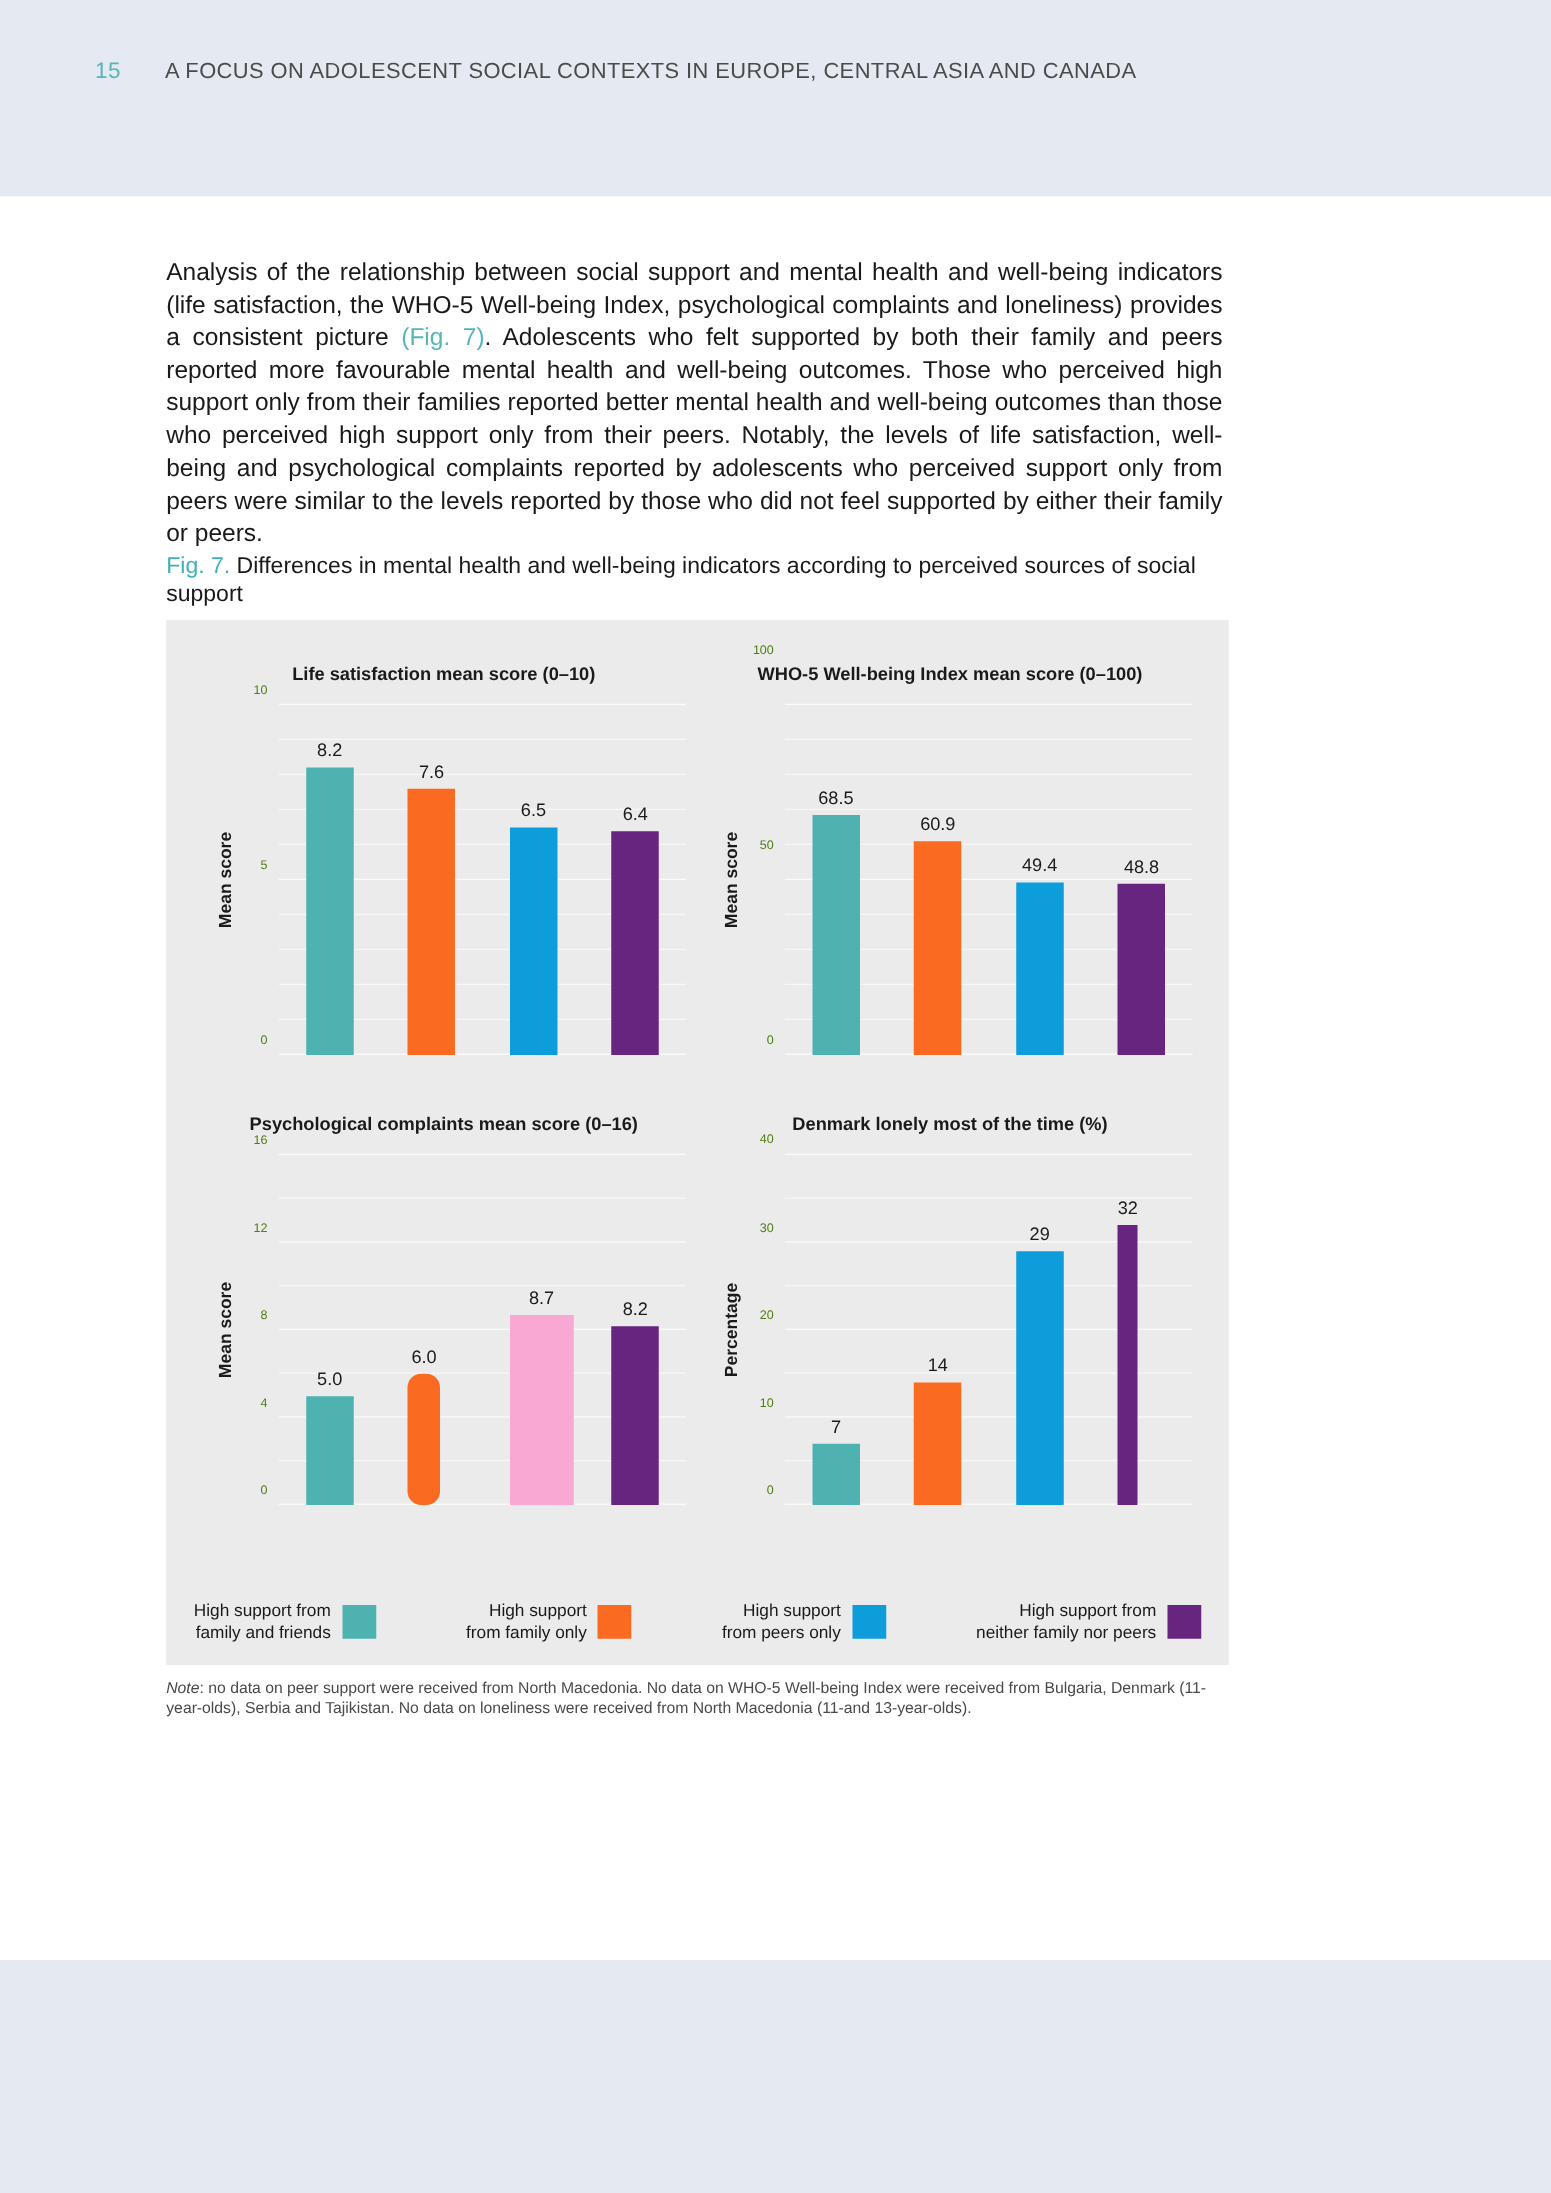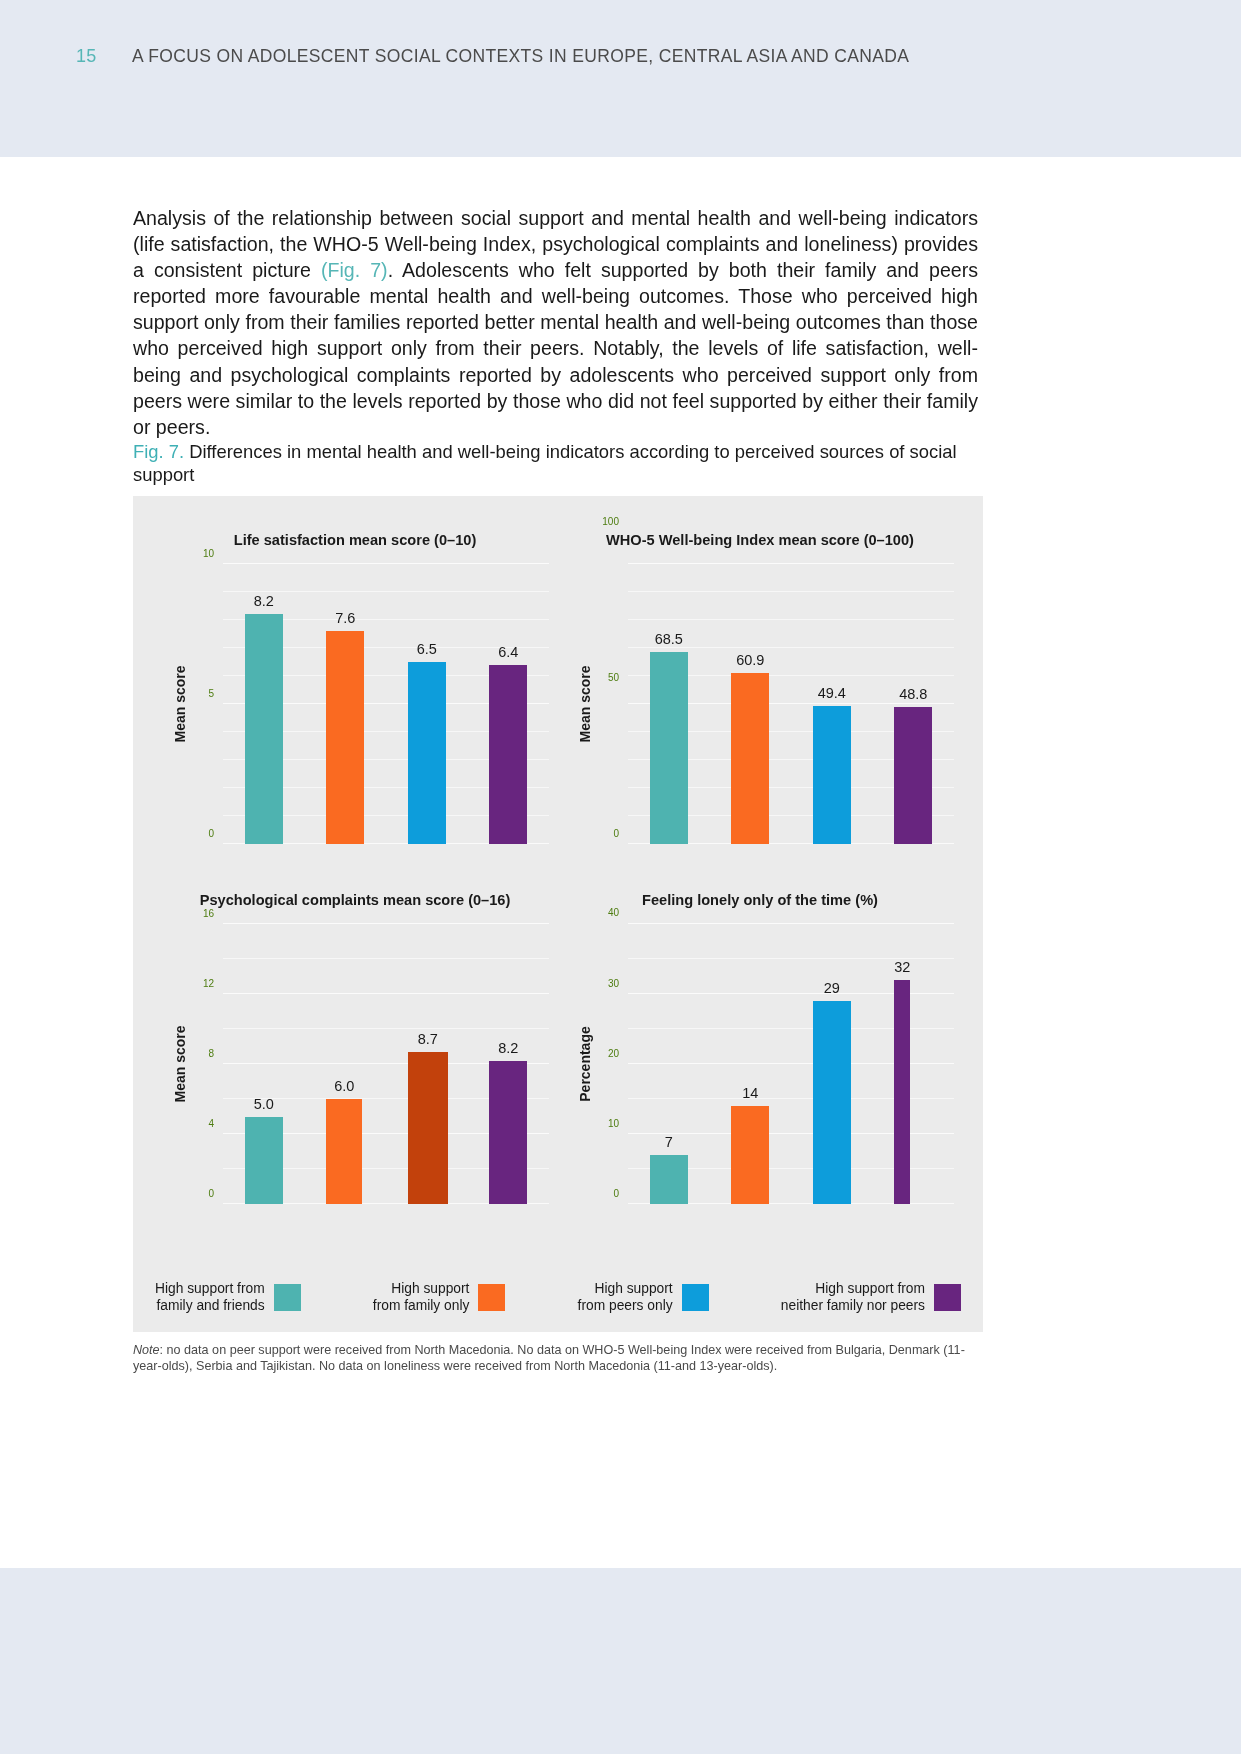--- a/index.html
+++ b/index.html
@@ -327,34 +327,34 @@
         <div class="gridline major" style="bottom: 280px;"></div>
         <div class="baseline"></div>
         <div class="ytick" style="bottom: 0px; margin-bottom: 0px;">0</div>
         <div class="ytick" style="bottom: 70px; margin-bottom: 0px;">4</div>
         <div class="ytick" style="bottom: 140px; margin-bottom: 0px;">8</div>
         <div class="ytick" style="bottom: 210px; margin-bottom: 0px;">12</div>
         <div class="ytick" style="bottom: 280px; margin-bottom: 0px;">16</div>
         <div class="bar" style="left: 21.75px; width: 38px; height: 87.5px; background: rgb(78, 179, 176);">
           <span class="bar-value">5.0</span>
         </div>
-        <div class="bar" style="left: 103.25px; width: 36px; height: 105px; background: rgb(250, 106, 33);">
+        <div class="bar" style="left: 103.25px; width: 26px; height: 105px; background: rgb(250, 106, 33); border-radius: 11px;">
           <span class="bar-value">6.0</span>
         </div>
-        <div class="bar" style="left: 184.75px; width: 40px; height: 152.25px; background: #c2410c;">
+        <div class="bar" style="left: 184.75px; width: 51px; height: 152.25px; background: #f9a8d4;">
           <span class="bar-value">8.7</span>
         </div>
         <div class="bar" style="left: 266.25px; width: 38px; height: 143.5px; background: rgb(104, 37, 127);">
           <span class="bar-value">8.2</span>
         </div>
       </div>
   </div>
 
   <div class="chart br">
-    <div class="chart-title">Feeling lonely only of the time (%)</div>
+    <div class="chart-title">Denmark lonely most of the time (%)</div>
     <div class="ylabel">
         <span>Percentage</span>
       </div>
     <div class="plot">
         <div class="gridline major" style="bottom: 0px;"></div>
         <div class="gridline" style="bottom: 35px;"></div>
         <div class="gridline major" style="bottom: 70px;"></div>
         <div class="gridline" style="bottom: 105px;"></div>
         <div class="gridline major" style="bottom: 140px;"></div>
         <div class="gridline" style="bottom: 175px;"></div>

